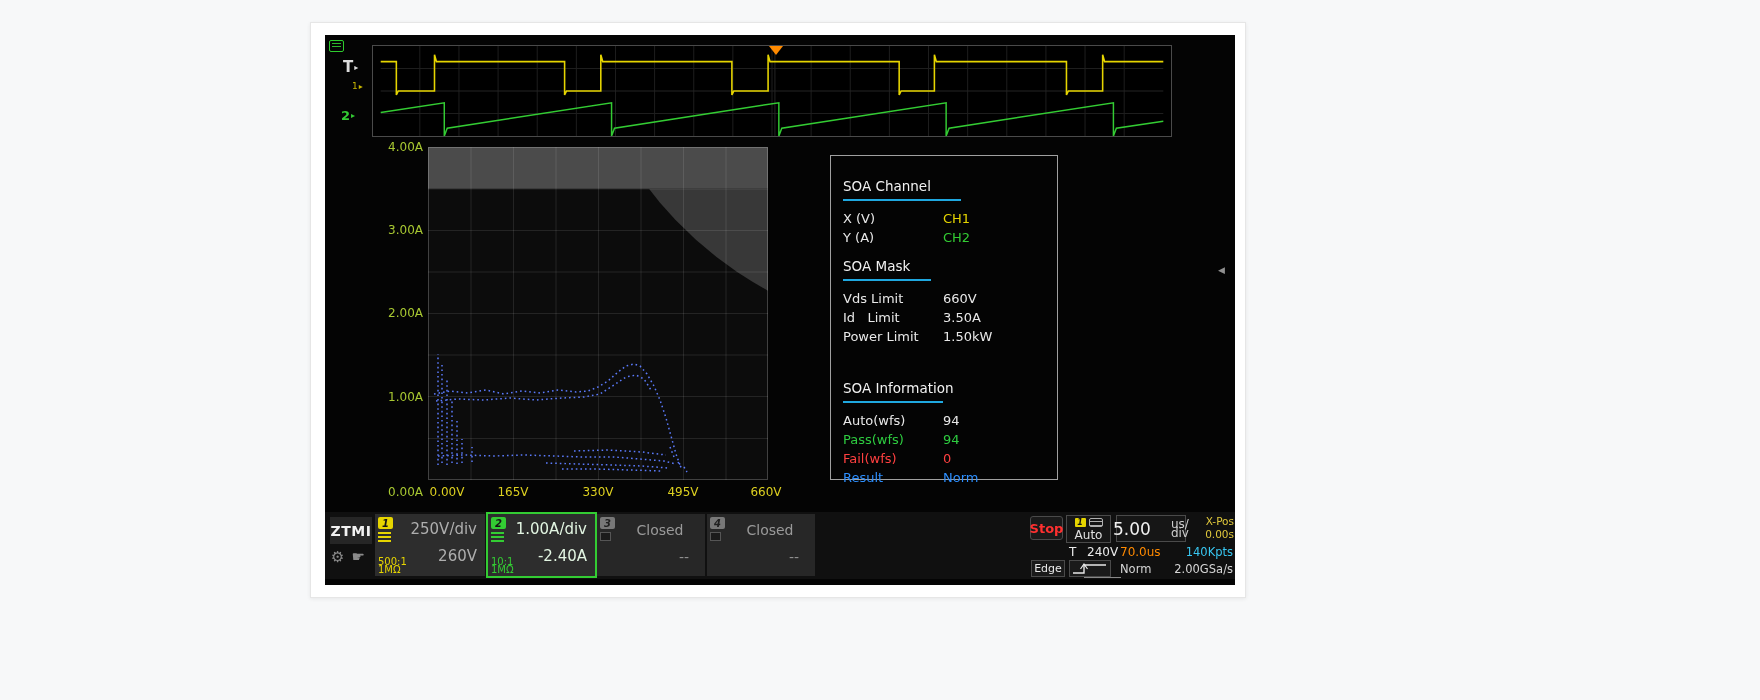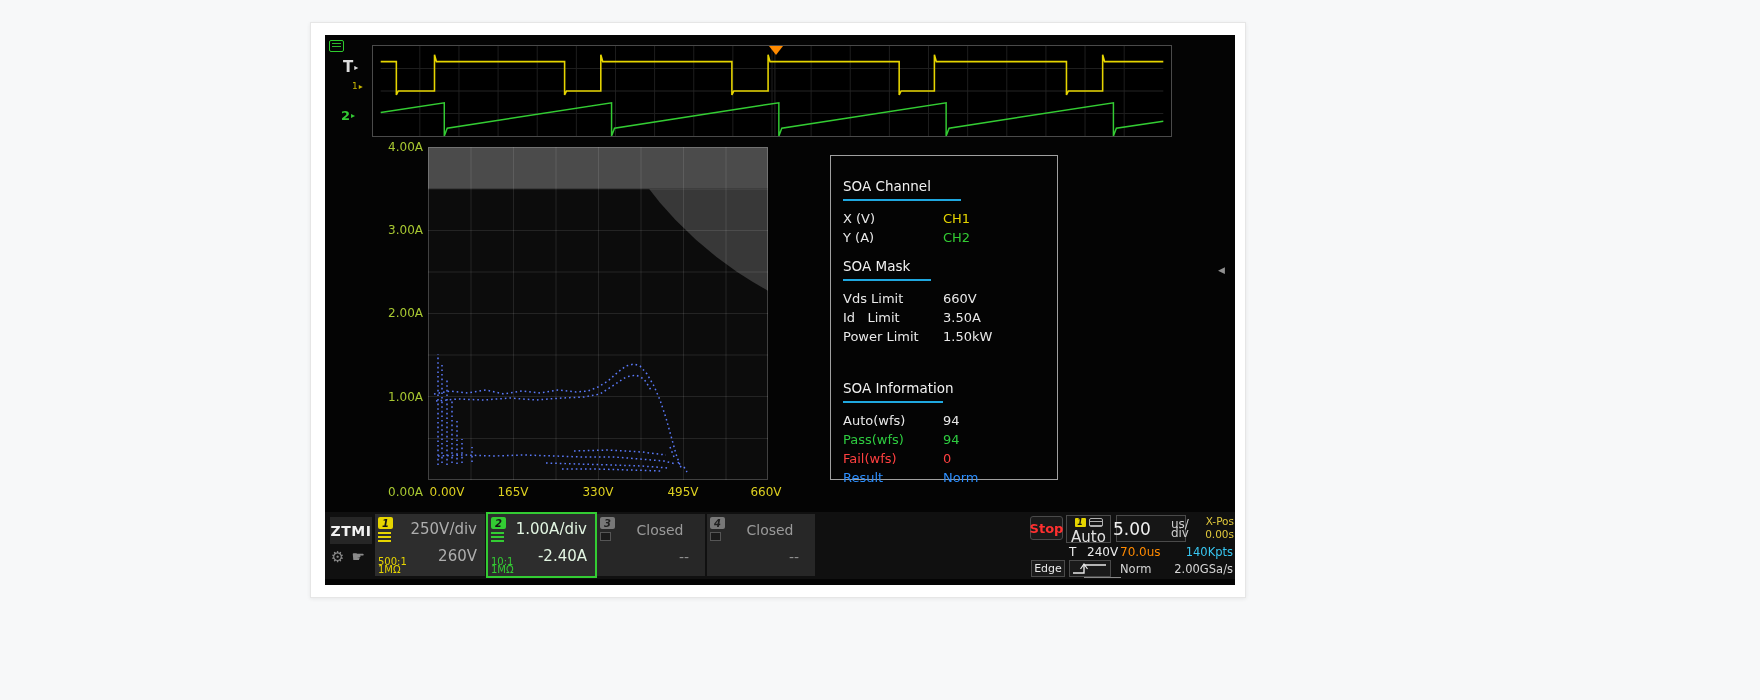--- a/index.html
+++ b/index.html
@@ -90,21 +90,21 @@
 
   .stopbtn{position:absolute;left:705px;top:4px;width:33px;height:24px;background:#1a1a1a;border:1px solid #4a4a4a;
            border-radius:3px;color:var(--stop-red);font-weight:bold;font-size:13px;
            display:flex;align-items:center;justify-content:center}
   .tsrcbox{position:absolute;left:741px;top:3px;width:45px;height:28px;background:#161616;border:1px solid #4a4a4a}
   .tsrc-row{display:flex;align-items:center;justify-content:center;gap:3px;margin-top:2px}
   .minibadge{width:11px;height:9px;border-radius:1px;background:var(--ch1-yellow);color:#111;
              font-size:8px;font-weight:bold;font-style:italic;display:flex;align-items:center;justify-content:center}
   .couplingicon{width:14px;height:9px;border:1px solid #b0b0b0;border-radius:2px;
              background:repeating-linear-gradient(to bottom,transparent 0 2px,#b0b0b0 2px 3px,transparent 3px 4px)}
-  .autolbl{text-align:center;font-size:15px;color:#e0e0e0;margin-top:1px}
+  .autolbl{text-align:center;font-size:12px;color:#e0e0e0;margin-top:1px}
   .tbbox{position:absolute;left:791px;top:3px;width:70px;height:27px;background:#161616;border:1px solid #4a4a4a;
          display:flex;align-items:center;justify-content:center}
   .tbval{font-size:17px;font-weight:normal;color:#f0f0f0}
   .tbunit{font-size:12px;line-height:9px;color:#cfcfcf;margin-left:20px}
   .xpos{position:absolute;left:864px;top:3px;width:45px;text-align:right;color:var(--xpos-yellow);
         font-size:10.5px;line-height:13px}
   .tT{position:absolute;left:744px;top:33px;font-size:12px;color:#ebebeb}
   .tlevel{position:absolute;left:759px;top:33px;font-size:12px;color:#ebebeb;border-bottom:1px solid #888;padding:0 3px 18px}
   .tdelay{position:absolute;left:795px;top:33px;font-size:12px;color:var(--trigger-orange)}
   .tmem{position:absolute;left:846px;top:33px;width:62px;text-align:right;font-size:11.5px;color:var(--memdepth-cyan)}

